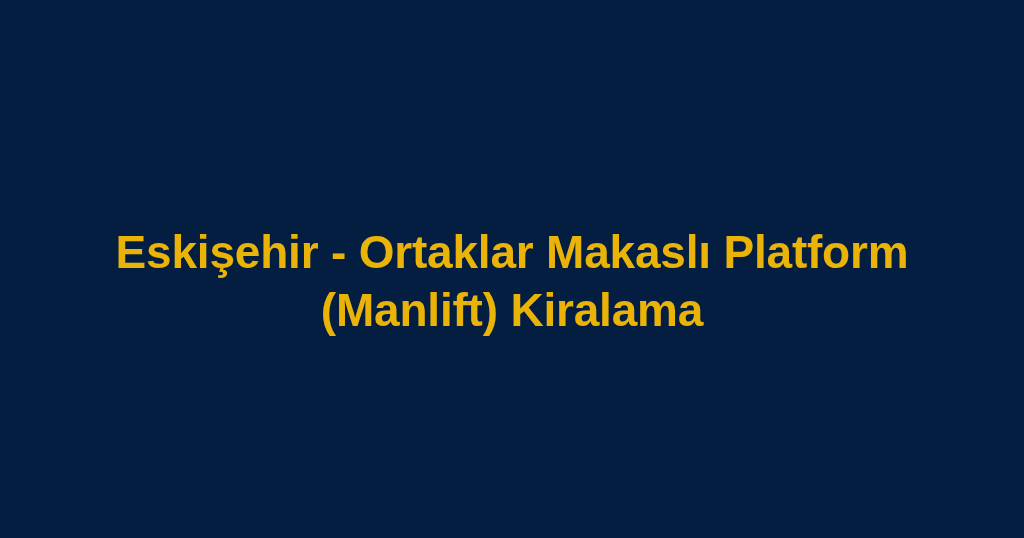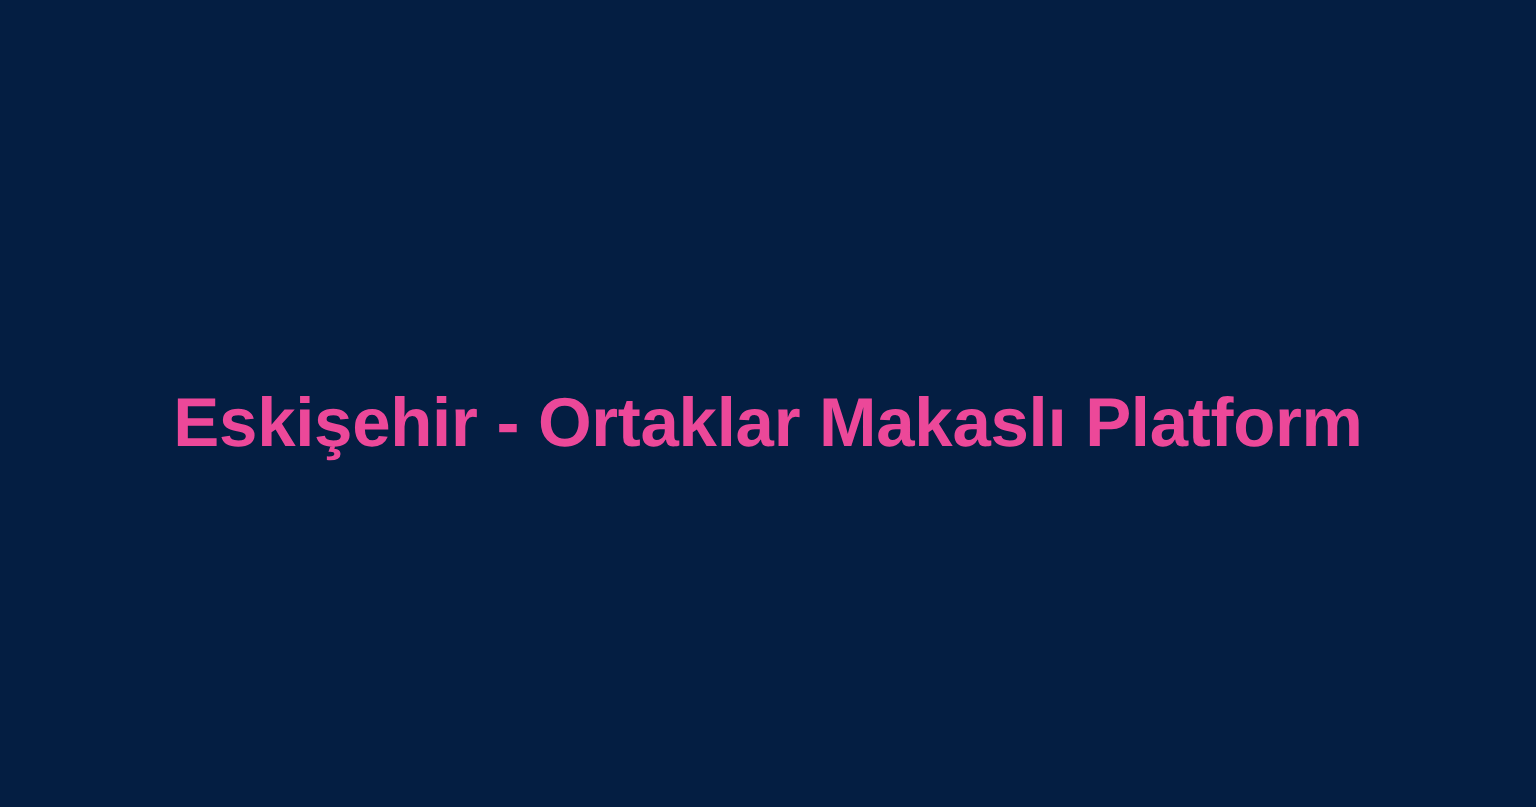--- a/index.html
+++ b/index.html
@@ -57,18 +57,19 @@
     white-space: nowrap;
   }
 </style>
 </head>
 <body>
 
 <div class="banner" style="background: rgb(4, 30, 66);">
 
   <div class="banner-inner">
 
-    <h1 class="banner-title" style="color: #ec4899; margin-top: 24px;">
+    <h1 class="banner-title" style="color: #eab308; margin-top: 24px;">
       <span class="title-line">Eskişehir - Ortaklar Makaslı Platform</span>
+      <span class="title-line">(Manlift) Kiralama</span>
     </h1>
 
   </div>
 </div>
 
 </body></html>

